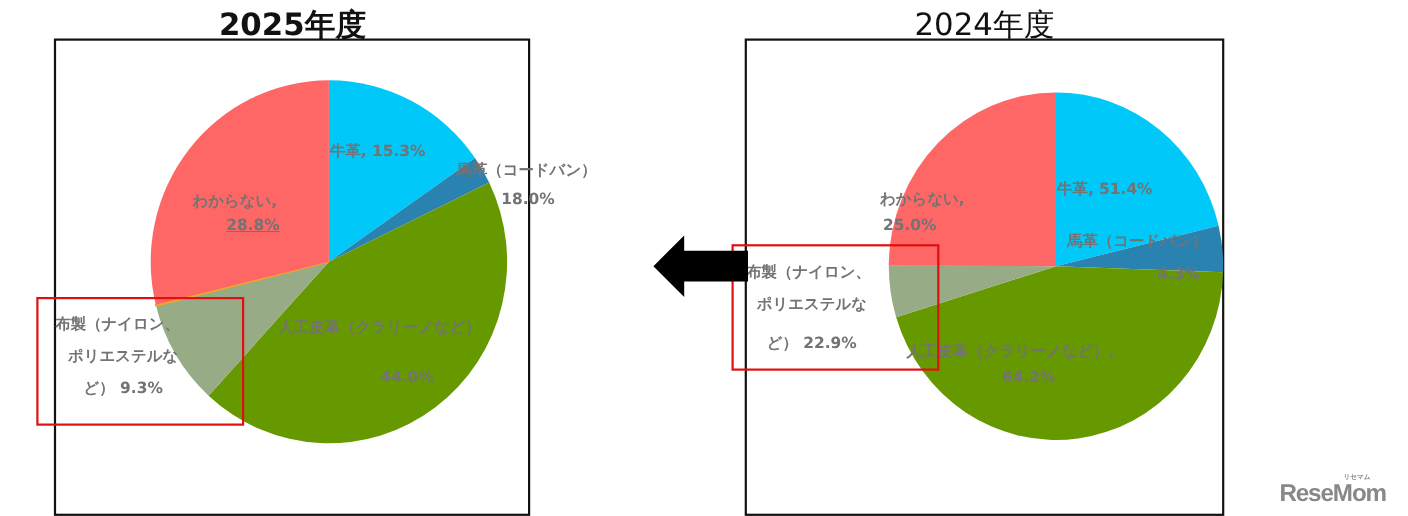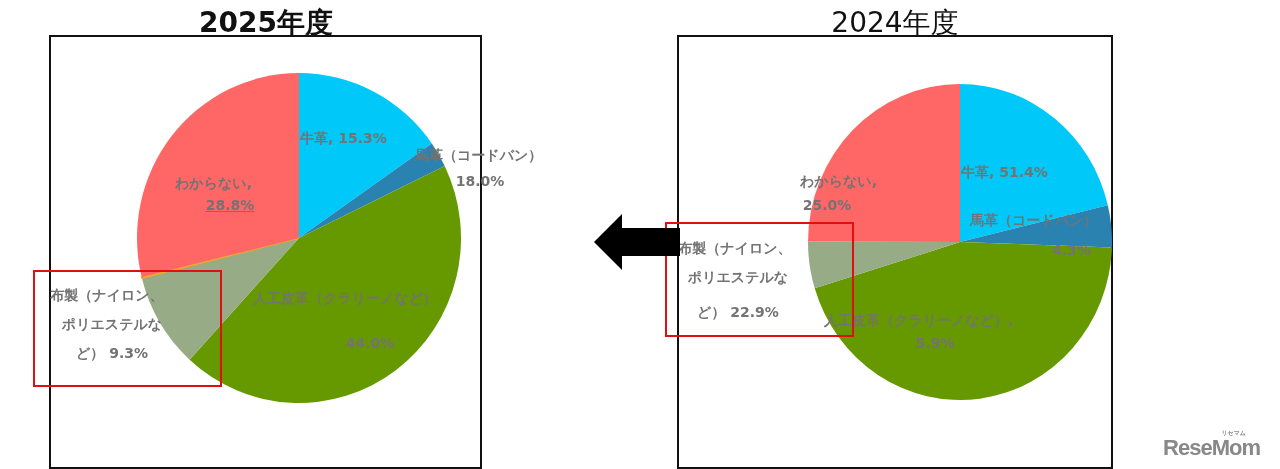--- a/index.html
+++ b/index.html
@@ -51,21 +51,21 @@
 <div class="lbl" style="left:112px;top:311px;transform:translateX(-50%);">ポリエステルな</div>
 <div class="lbl" style="left:112px;top:340px;transform:translateX(-50%);">ど） 9.3%</div>
 <div class="hl" style="left:33px;top:270px;width:189px;height:117px;"></div>
 
 <div class="lbl" style="left:961px;top:159px;">牛革, 51.4%</div>
 <div class="lbl" style="left:970px;top:207px;">馬革（コードバン）</div>
 <div class="lbl" style="left:1052px;top:237px;">4.3%</div>
 <div class="lbl" style="left:800px;top:168px;">わからない,</div>
 <div class="lbl" style="left:827px;top:192px;transform:translateX(-50%);">25.0%</div>
 <div class="lbl" style="left:824px;top:307px;">人工皮革（クラリーノなど）,</div>
-<div class="lbl" style="left:935px;top:330px;transform:translateX(-50%);">5.9%</div>
+<div class="lbl" style="left:935px;top:330px;transform:translateX(-50%);">64.2%</div>
 <div class="lbl" style="left:735px;top:235px;transform:translateX(-50%);">布製（ナイロン、</div>
 <div class="lbl" style="left:738px;top:264px;transform:translateX(-50%);">ポリエステルな</div>
 <div class="lbl" style="left:738px;top:299px;transform:translateX(-50%);">ど） 22.9%</div>
 <div class="hl" style="left:665px;top:222px;width:189px;height:115px;"></div>
 
 <svg class="arrow" width="90" height="60" viewBox="0 0 90 60">
   <polygon points="2,30 30,2 30,16 88,16 88,44 30,44 30,58" fill="#000"></polygon>
 </svg>
 
 <div class="logo">

